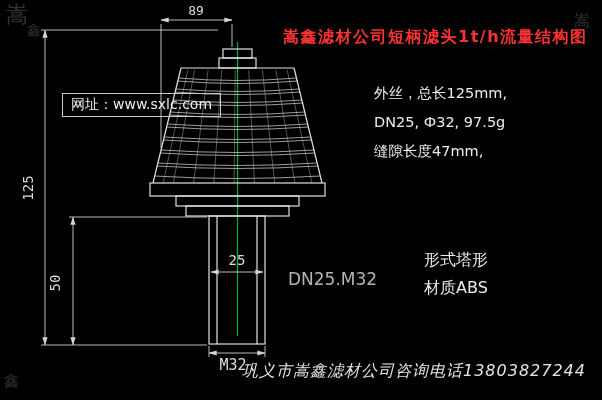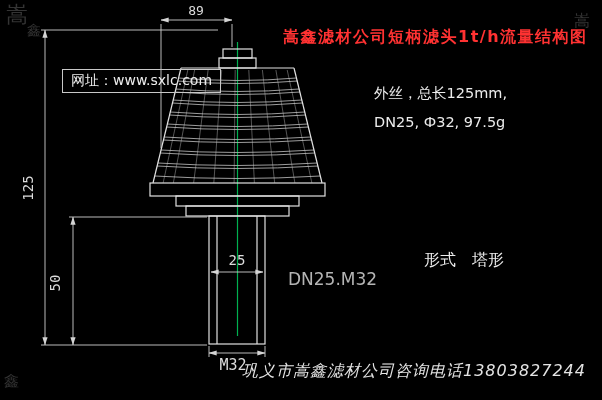--- a/index.html
+++ b/index.html
@@ -1,27 +1,27 @@
 <!DOCTYPE html>
 <html><head>
 <meta charset="utf-8">
 <style>
   html,body{margin:0;padding:0;background:#000;}
   .canvas{position:relative;width:602px;height:400px;background:#000;overflow:hidden;
           font-family:"DejaVu Sans",sans-serif;}
   .canvas svg{position:absolute;left:0;top:0;}
   .title{position:absolute;left:283px;top:27px;color:#ff3232;font-size:16px;
          letter-spacing:1.5px;white-space:nowrap;font-weight:bold;}
-  .website{position:absolute;left:62px;top:69px;color:#ececec;font-size:14px;
+  .website{position:absolute;left:62px;top:93px;color:#ececec;font-size:14px;
            border:1px solid #c8c8c8;padding:2px 8px;white-space:nowrap;background:transparent;}
   .specs{position:absolute;left:374px;top:79px;color:#ececec;font-size:14.5px;
          line-height:29px;white-space:nowrap;}
   .props{position:absolute;left:424px;top:246px;color:#ececec;font-size:16px;
          line-height:27.5px;white-space:nowrap;}
-  .props .lbl{margin-right:16px;}
+  .props .lbl{margin-right:0;}
   .footer{position:absolute;left:242px;top:361px;color:#e4e4e4;font-size:16px;
           letter-spacing:1px;white-space:nowrap;font-style:italic;}
   .wm{position:absolute;color:#343434;line-height:1;}
   .dimtxt{font-family:"DejaVu Sans Mono",monospace;fill:#dcdcdc;}
 </style>
 </head>
 <body>
 
 <div class="canvas">
 
@@ -115,25 +115,29 @@
     <text x="288" y="285" font-size="17" fill="#b4b4b4" font-family="DejaVu Sans, sans-serif">DN25.M32</text>
   </svg>
 
   <div class="title">嵩鑫滤材公司短柄滤头1t/h流量结构图</div>
 
   <div class="website">网址：www.sxlc.com</div>
 
   <div class="specs">
     <div>外丝，总长125mm,</div>
     <div>DN25, Ф32, 97.5g</div>
+    <div>缝隙长度47mm,</div>
   </div>
 
   <div class="props">
     <div>
       <span class="lbl">形式</span><span>塔形</span>
+    </div>
+    <div>
+      <span class="lbl">材质</span><span>ABS</span>
     </div>
   </div>
 
   <div class="footer">巩义市嵩鑫滤材公司咨询电话13803827244</div>
 
   <span class="wm" style="left:6px;top:4px;font-size:22px;">嵩</span>
   <span class="wm" style="left:27px;top:23px;font-size:14px;">鑫</span>
   <span class="wm" style="left:574px;top:13px;font-size:16px;">嵩</span>
   <span class="wm" style="left:4px;top:374px;font-size:15px;">鑫</span>
 

